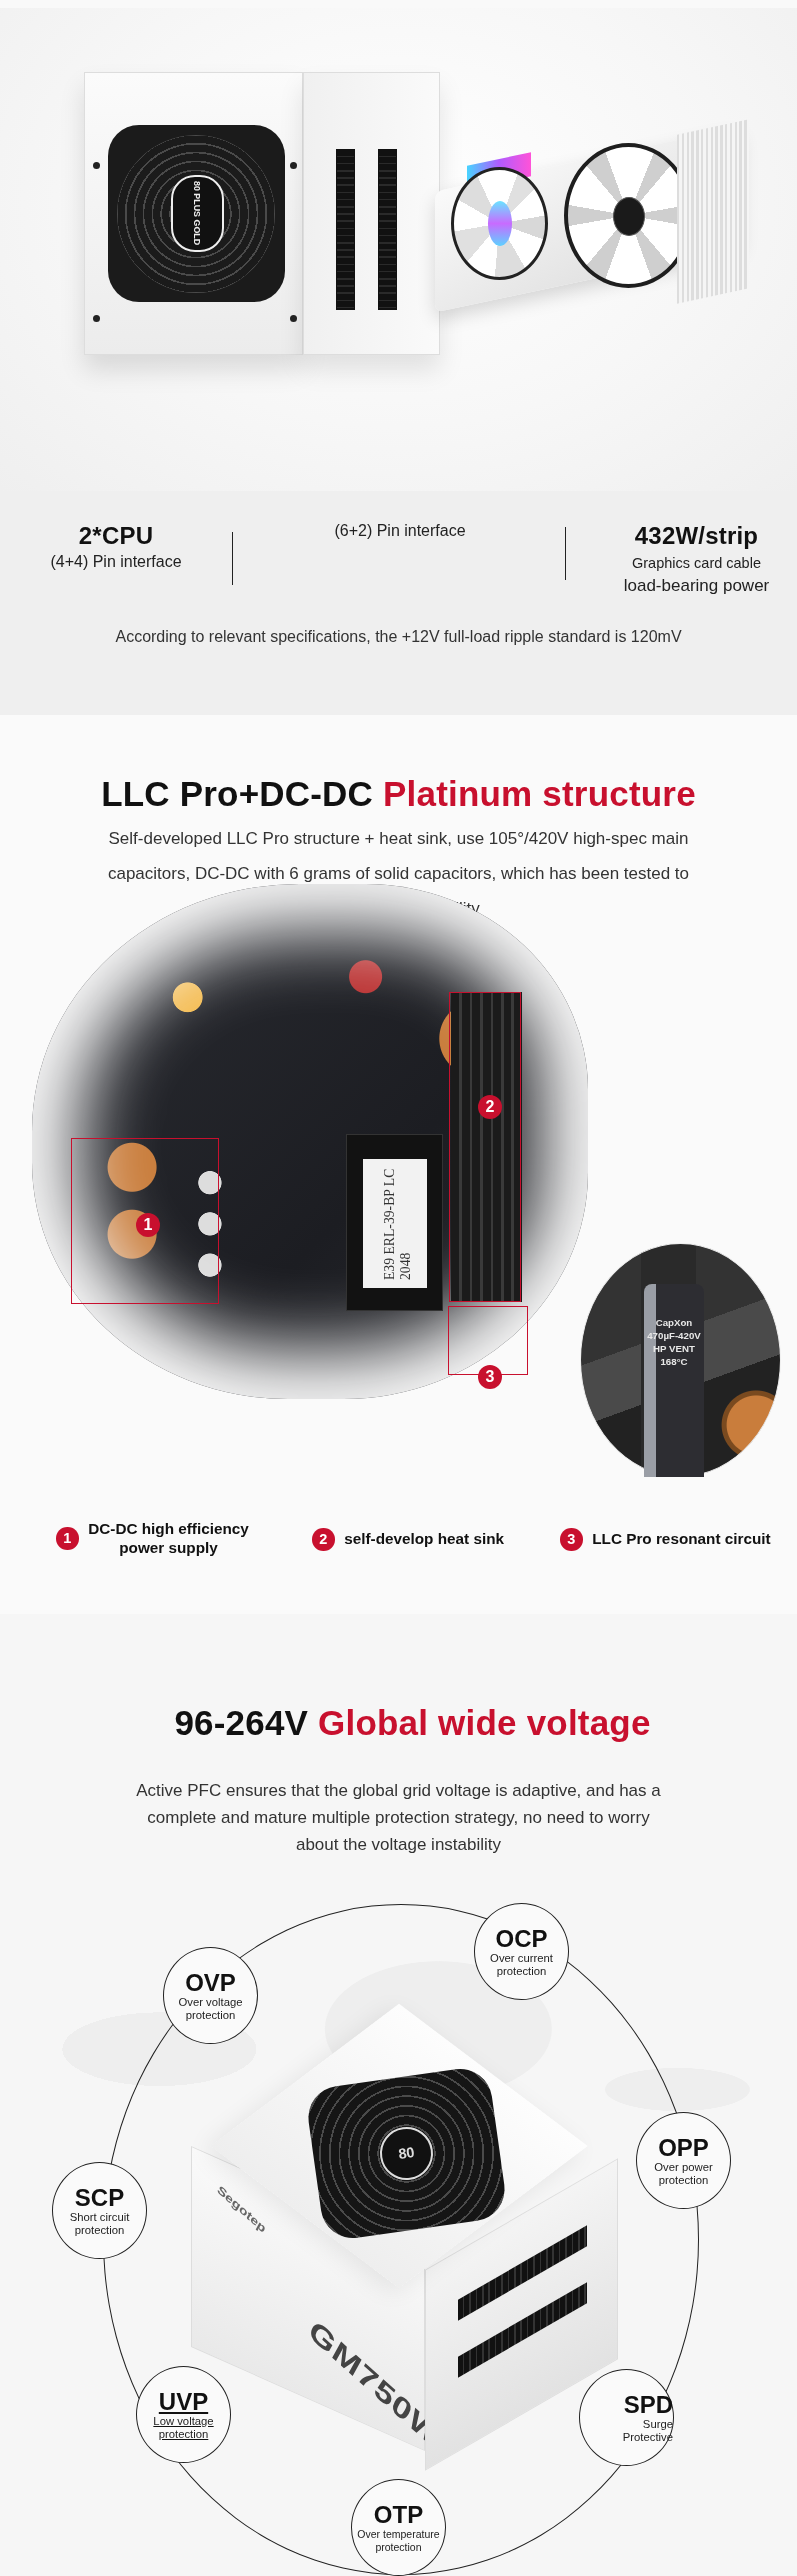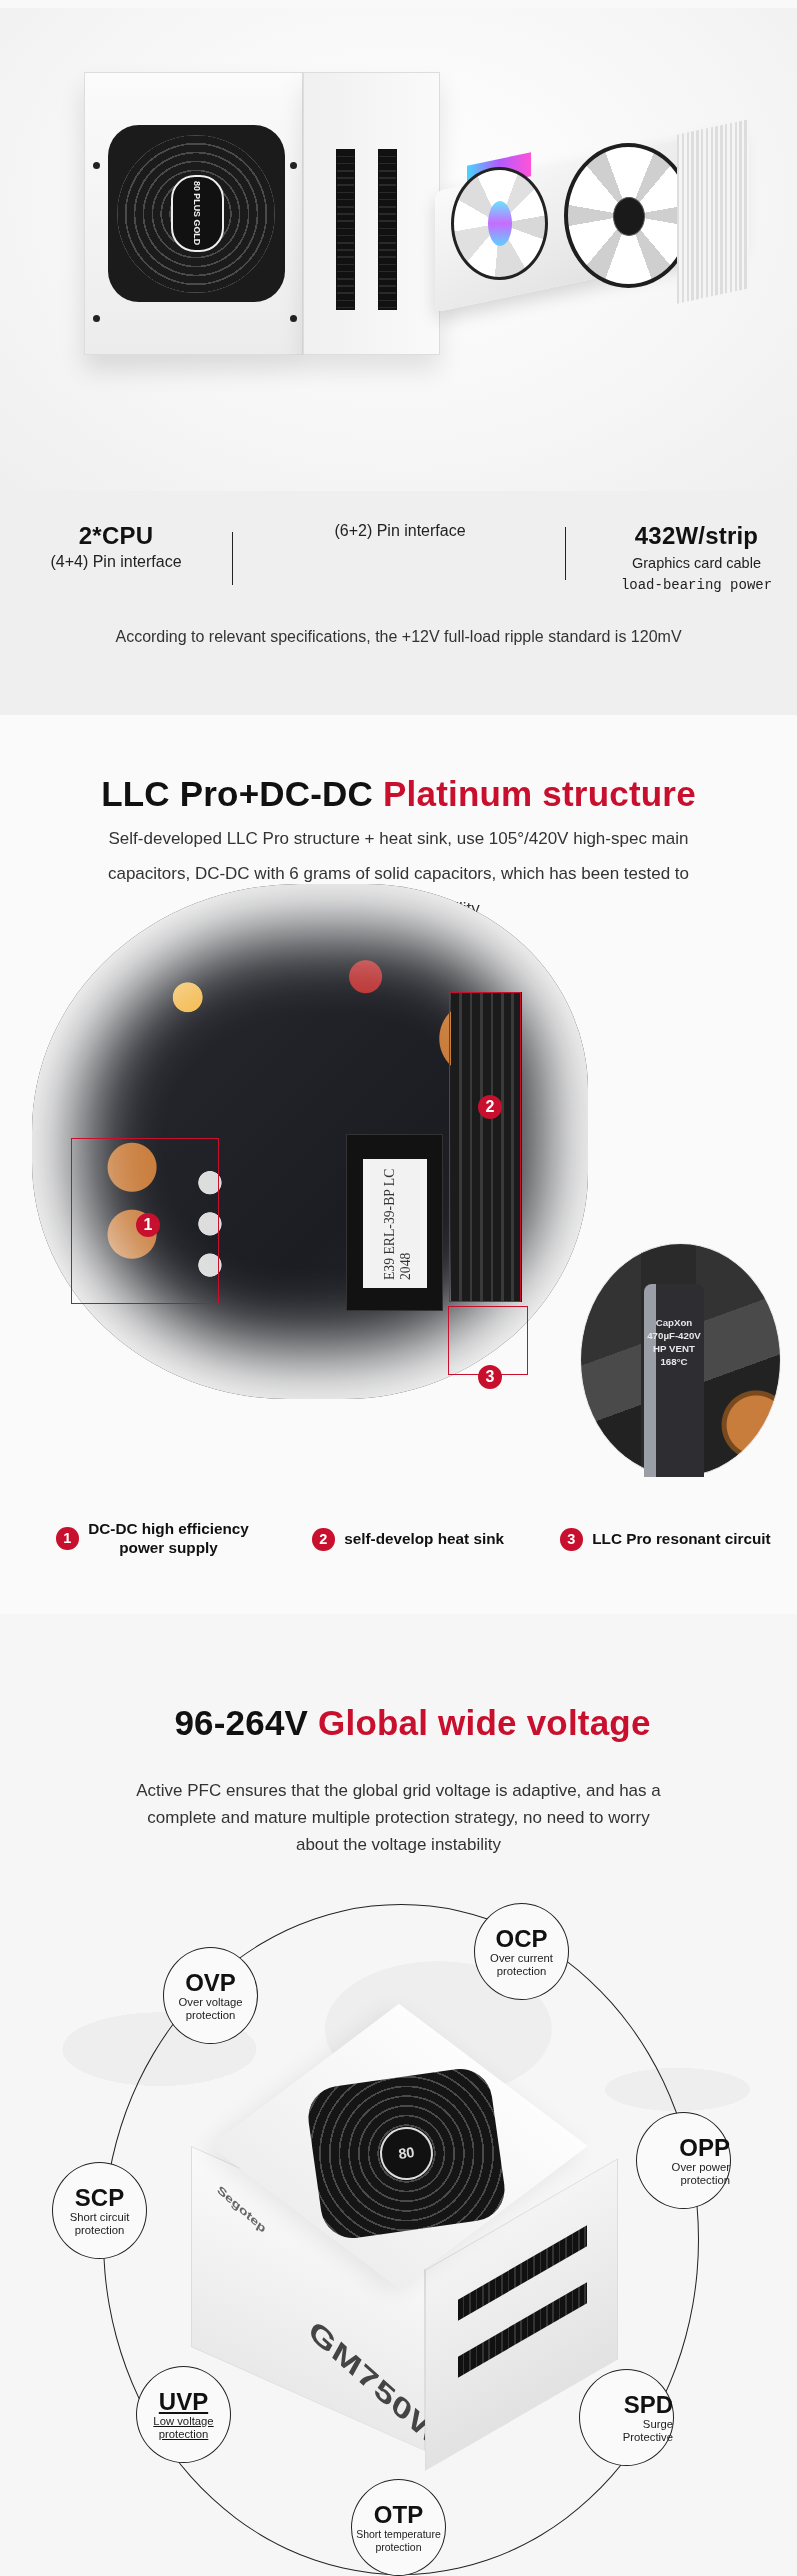--- a/index.html
+++ b/index.html
@@ -129,21 +129,21 @@
       <div class="spec-sub">(4+4)  Pin interface</div>
     </div>
     <div class="divider" style="left:232px;top:17px;height:53px;"></div>
     <div class="spec" style="left:234px;width:332px;top:4.8px;">
       <div class="spec-sub">(6+2)  Pin interface</div>
     </div>
     <div class="divider" style="left:565px;top:12px;height:53px;"></div>
     <div class="spec" style="left:596px;width:201px;top:4.8px;">
       <div class="spec-title">432W/strip</div>
       <div class="spec-sub" style="font-size:14.5px;line-height:24px;">Graphics card cable</div>
-      <div class="spec-sub" style="font-size:14px;line-height:21px;font-family:Liberation Mono, monospace;">load-bearing power</div>
+      <div class="spec-sub" style="font-size:17px;line-height:21px;">load-bearing power</div>
     </div>
   </div>
 
   <div class="ripple">According to relevant specifications, the +12V full-load ripple standard is 120mV</div>
 </section>
 
 <section id="sec2" class="section">
   <h2 class="h2" style="top:59px;">
     <span>LLC Pro+DC-DC</span>
     <span class="red">Platinum structure</span>
@@ -230,33 +230,33 @@
 <div class="prot" style="left:522px;top:1951px;">
   <div class="prot-code">OCP</div>
   <div class="prot-desc">Over current</div>
   <div class="prot-desc">protection</div>
 </div>
 <div class="prot" style="left:100px;top:2210px;">
   <div class="prot-code">SCP</div>
   <div class="prot-desc">Short circuit</div>
   <div class="prot-desc">protection</div>
 </div>
-<div class="prot" style="left:684px;top:2160px;text-align:right;">
+<div class="prot" style="left:684px;top:2160px;">
   <div class="prot-code">OPP</div>
   <div class="prot-desc">Over power</div>
   <div class="prot-desc">protection</div>
 </div>
 <div class="prot" style="left:184px;top:2414px;text-decoration:underline;">
   <div class="prot-code">UVP</div>
   <div class="prot-desc">Low voltage</div>
   <div class="prot-desc">protection</div>
 </div>
 <div class="prot" style="left:627px;top:2417px;text-align:right;">
   <div class="prot-code">SPD</div>
   <div class="prot-desc">Surge</div>
   <div class="prot-desc">Protective</div>
 </div>
 <div class="prot" style="left:399px;top:2527px;">
   <div class="prot-code">OTP</div>
-  <div class="prot-desc" style="font-size:10.5px;">Short temperature</div>
+  <div class="prot-desc" style="font-size:10.5px;">Over temperature</div>
   <div class="prot-desc" style="font-size:10.5px;">protection</div>
 </div>
 
 
 </body></html>

